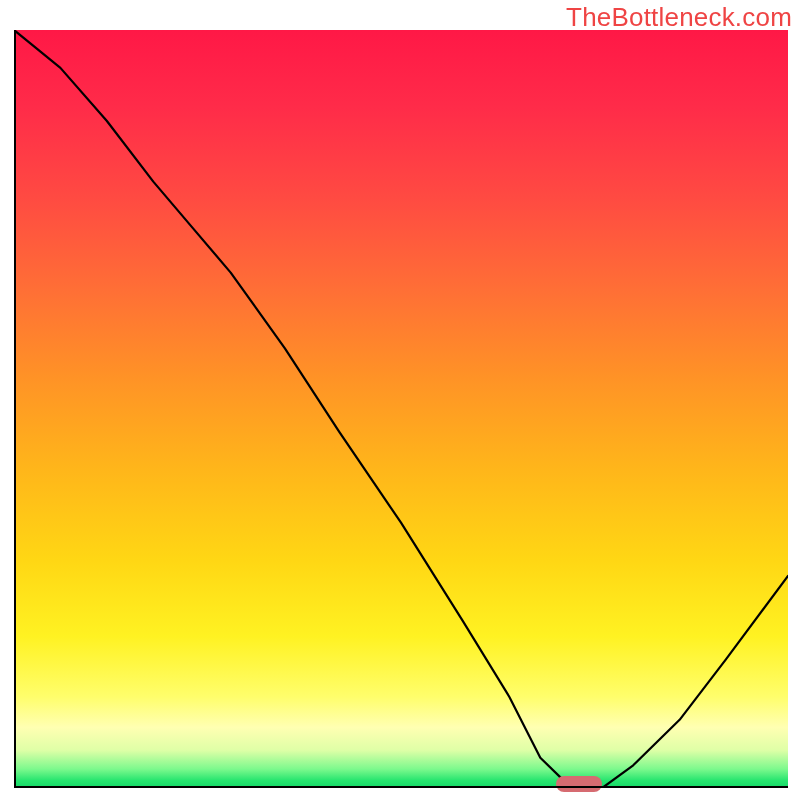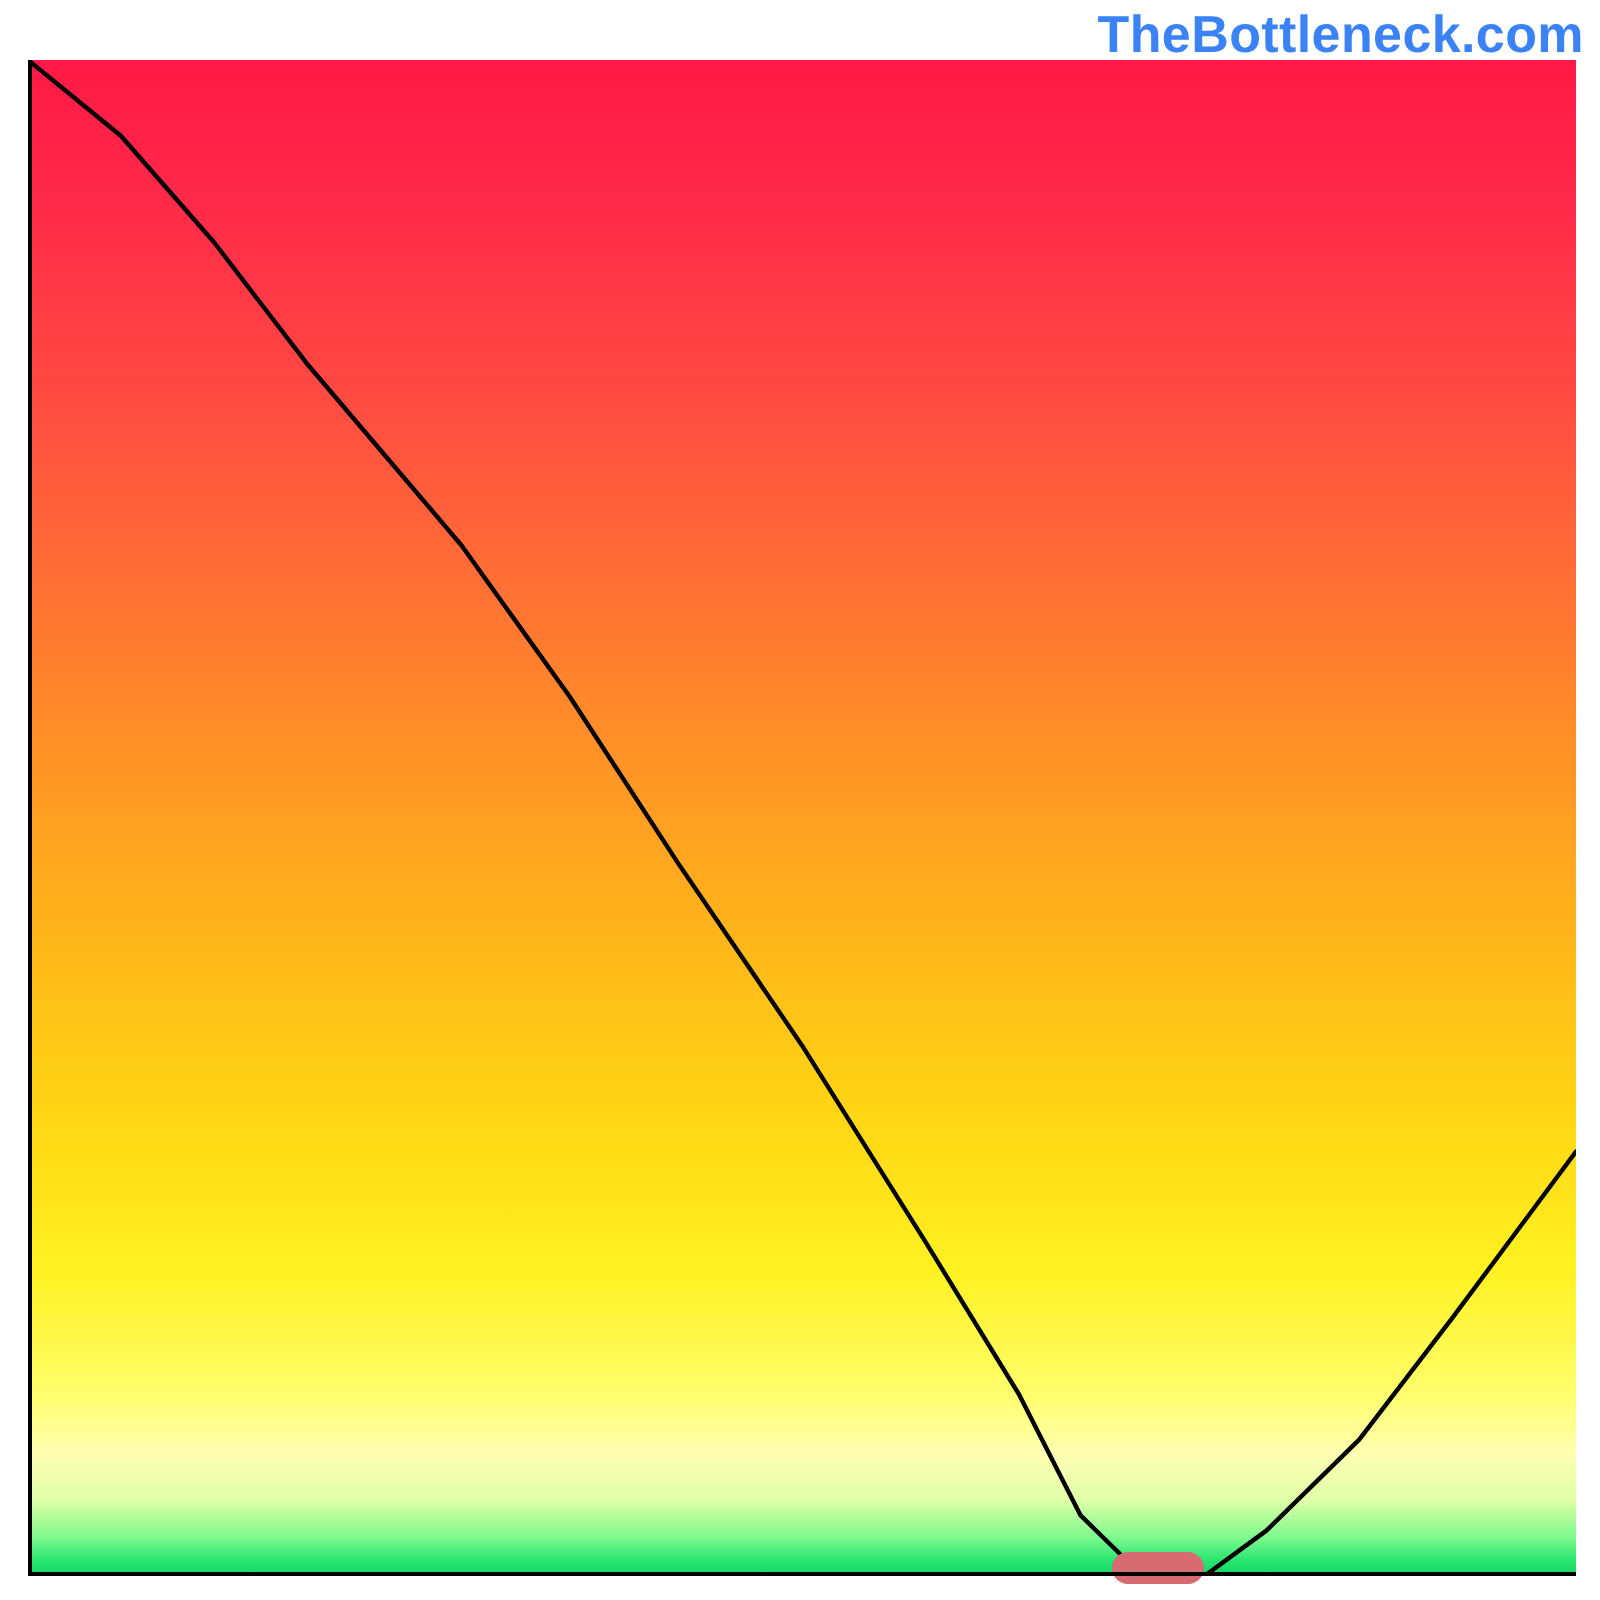--- a/index.html
+++ b/index.html
@@ -14,22 +14,22 @@
   .wrap {
     position: relative;
     width: 800px;
     height: 800px;
   }
   .watermark {
     position: absolute;
     top: 2px;
     right: 8px;
     font-size: 26px;
-    font-weight: 700;
-    color: #3b82f6;
+    font-weight: 400;
+    color: #ef4444;
     letter-spacing: 0.2px;
   }
   .plot-area {
     position: absolute;
     left: 14px;
     top: 30px;
     width: 774px;
     height: 758px;
   }
   .gradient {

